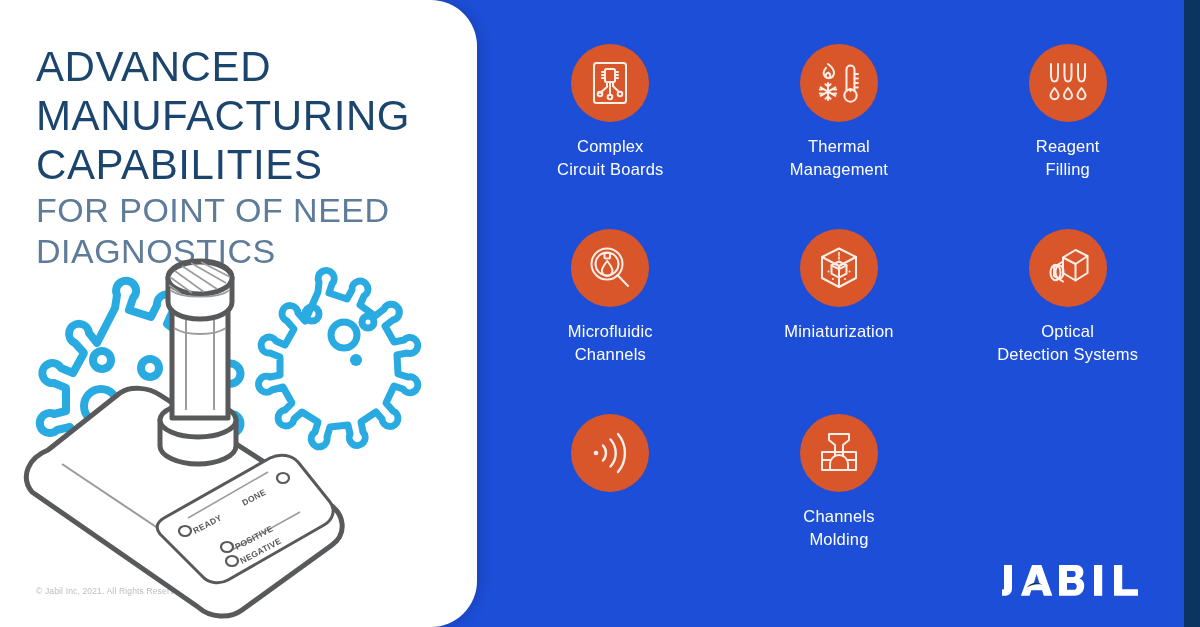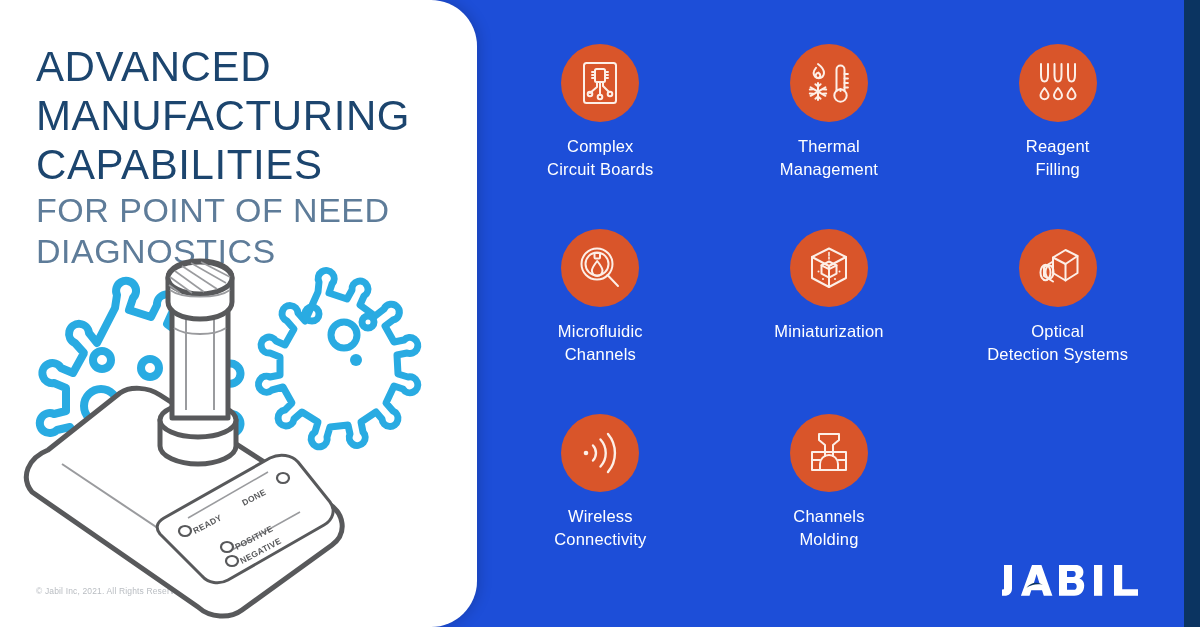--- a/index.html
+++ b/index.html
@@ -76,21 +76,21 @@
     position: absolute;
     left: 0px;
     top: 250px;
     width: 475px;
     height: 377px;
   }
 
   
   #capability-grid {
     position: absolute;
-    left: 468px;
+    left: 478px;
     top: 0;
     width: 722px;
     height: 627px;
     display: grid;
     grid-template-columns: repeat(3, 1fr);
     grid-template-rows: repeat(3, 1fr);
     padding: 30px 18px 42px 18px;
   }
 
   .capability-cell {
@@ -414,22 +414,20 @@
 
     <div class="capability-cell">
       <div class="cap-icon-circle">
         <svg width="46" height="46" viewBox="0 0 46 46" fill="none" stroke="#FDEFE7" stroke-width="2.4" stroke-linecap="round">
           <circle cx="9" cy="23" r="2.3" fill="#FDEFE7" stroke="none"></circle>
           <path d="M16 15.5a11 11 0 0 1 0 15"></path>
           <path d="M23.5 9.5a20 20 0 0 1 0 27"></path>
           <path d="M31 4a29.5 29.5 0 0 1 0 38"></path>
         </svg>
       </div>
-      <div class="cap-label">Wireless
-Connectivity</div>
     </div>
 
     <div class="capability-cell">
       <div class="cap-icon-circle">
         <svg width="46" height="46" viewBox="0 0 46 46" fill="none" stroke="#FDEFE7" stroke-width="2" stroke-linecap="round" stroke-linejoin="round">
 
           <path d="M13 4h20v6l-6 5v7H19v-7l-6-5Z"></path>
 
           <path d="M6 22h34v18H6Z"></path>
           <path d="M6 30h8M32 30h8"></path>

